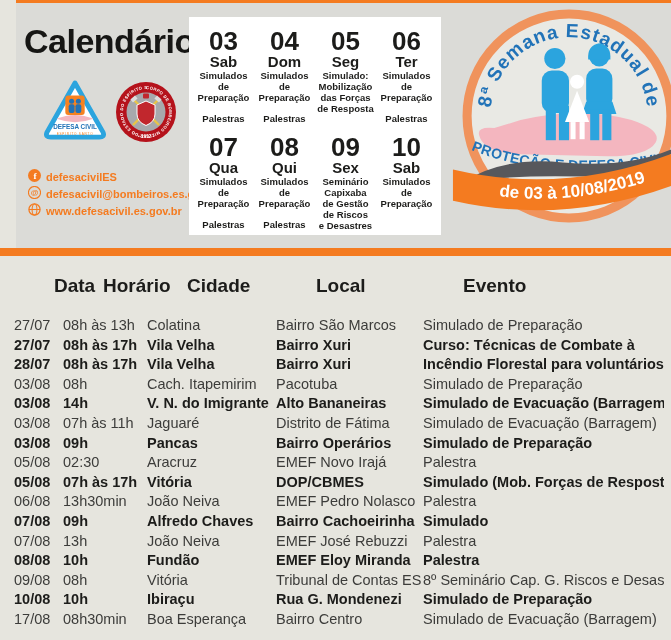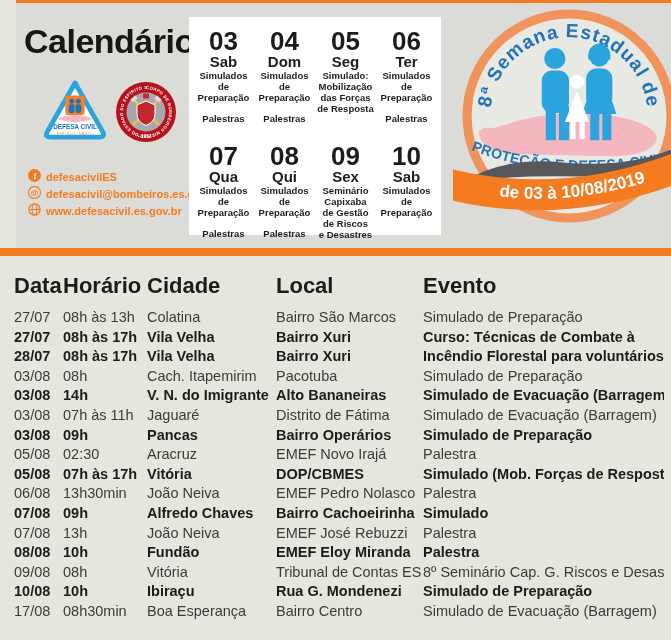--- a/index.html
+++ b/index.html
@@ -16,38 +16,38 @@
 
   .logos{position:absolute;left:28px;top:78px;display:flex;gap:8px;align-items:center;}
 
   .social{position:absolute;left:12px;top:170px;display:flex;flex-direction:column;gap:3px;}
   .social-item{display:flex;align-items:center;gap:5px;height:14px;}
   .social-item svg{flex:0 0 auto;}
   .social-label{font-size:11px;font-weight:bold;color:#f47b20;line-height:13px;}
 
   
   .calendar-card{position:absolute;left:173px;top:17px;width:252px;height:218px;background:#ffffff;}
-  .calendar-grid{display:grid;grid-template-columns:repeat(4,1fr);row-gap:9px;
+  .calendar-grid{display:grid;grid-template-columns:repeat(4,1fr);row-gap:0;
                  padding:11px 4px 0 4px;}
   .day-cell{display:flex;flex-direction:column;align-items:center;text-align:center;}
   .day-number{font-size:26px;line-height:26px;font-weight:bold;color:#1c1c1a;}
   .day-weekday{font-size:15px;line-height:16px;font-weight:bold;color:#1c1c1a;text-align:center;}
   .day-events{}
   .day-event{font-size:9.5px;line-height:11px;font-weight:bold;color:#1c1c1a;
              white-space:pre-line;margin-bottom:10px;}
 
   
   .badge{position:absolute;left:441px;top:5px;width:224px;height:222px;}
   .badge svg{overflow:visible;}
 
   
   .schedule{position:absolute;left:14px;top:274px;width:650px;color:#1c1c1a;}
   .thead,.trow{display:grid;grid-template-columns:49px 84px 129px 147px 1fr;column-gap:0;}
-  .thead{font-size:22px;font-weight:bold;height:26px;line-height:24px;}
-  .tbody{margin-top:8px;}
+  .thead{font-size:19px;font-weight:bold;height:26px;line-height:24px;margin-left:40px;}
+  .tbody{margin-top:16px;}
   .trow{font-size:14.5px;height:19.6px;line-height:19.6px;color:#3c3c3a;white-space:nowrap;}
   .trow.bold{font-weight:bold;color:#1c1c1a;}
   .trow span{overflow:hidden;}
 </style>
 </head>
 <body>
 
 <div id="poster">
 
   <div class="top-section">

